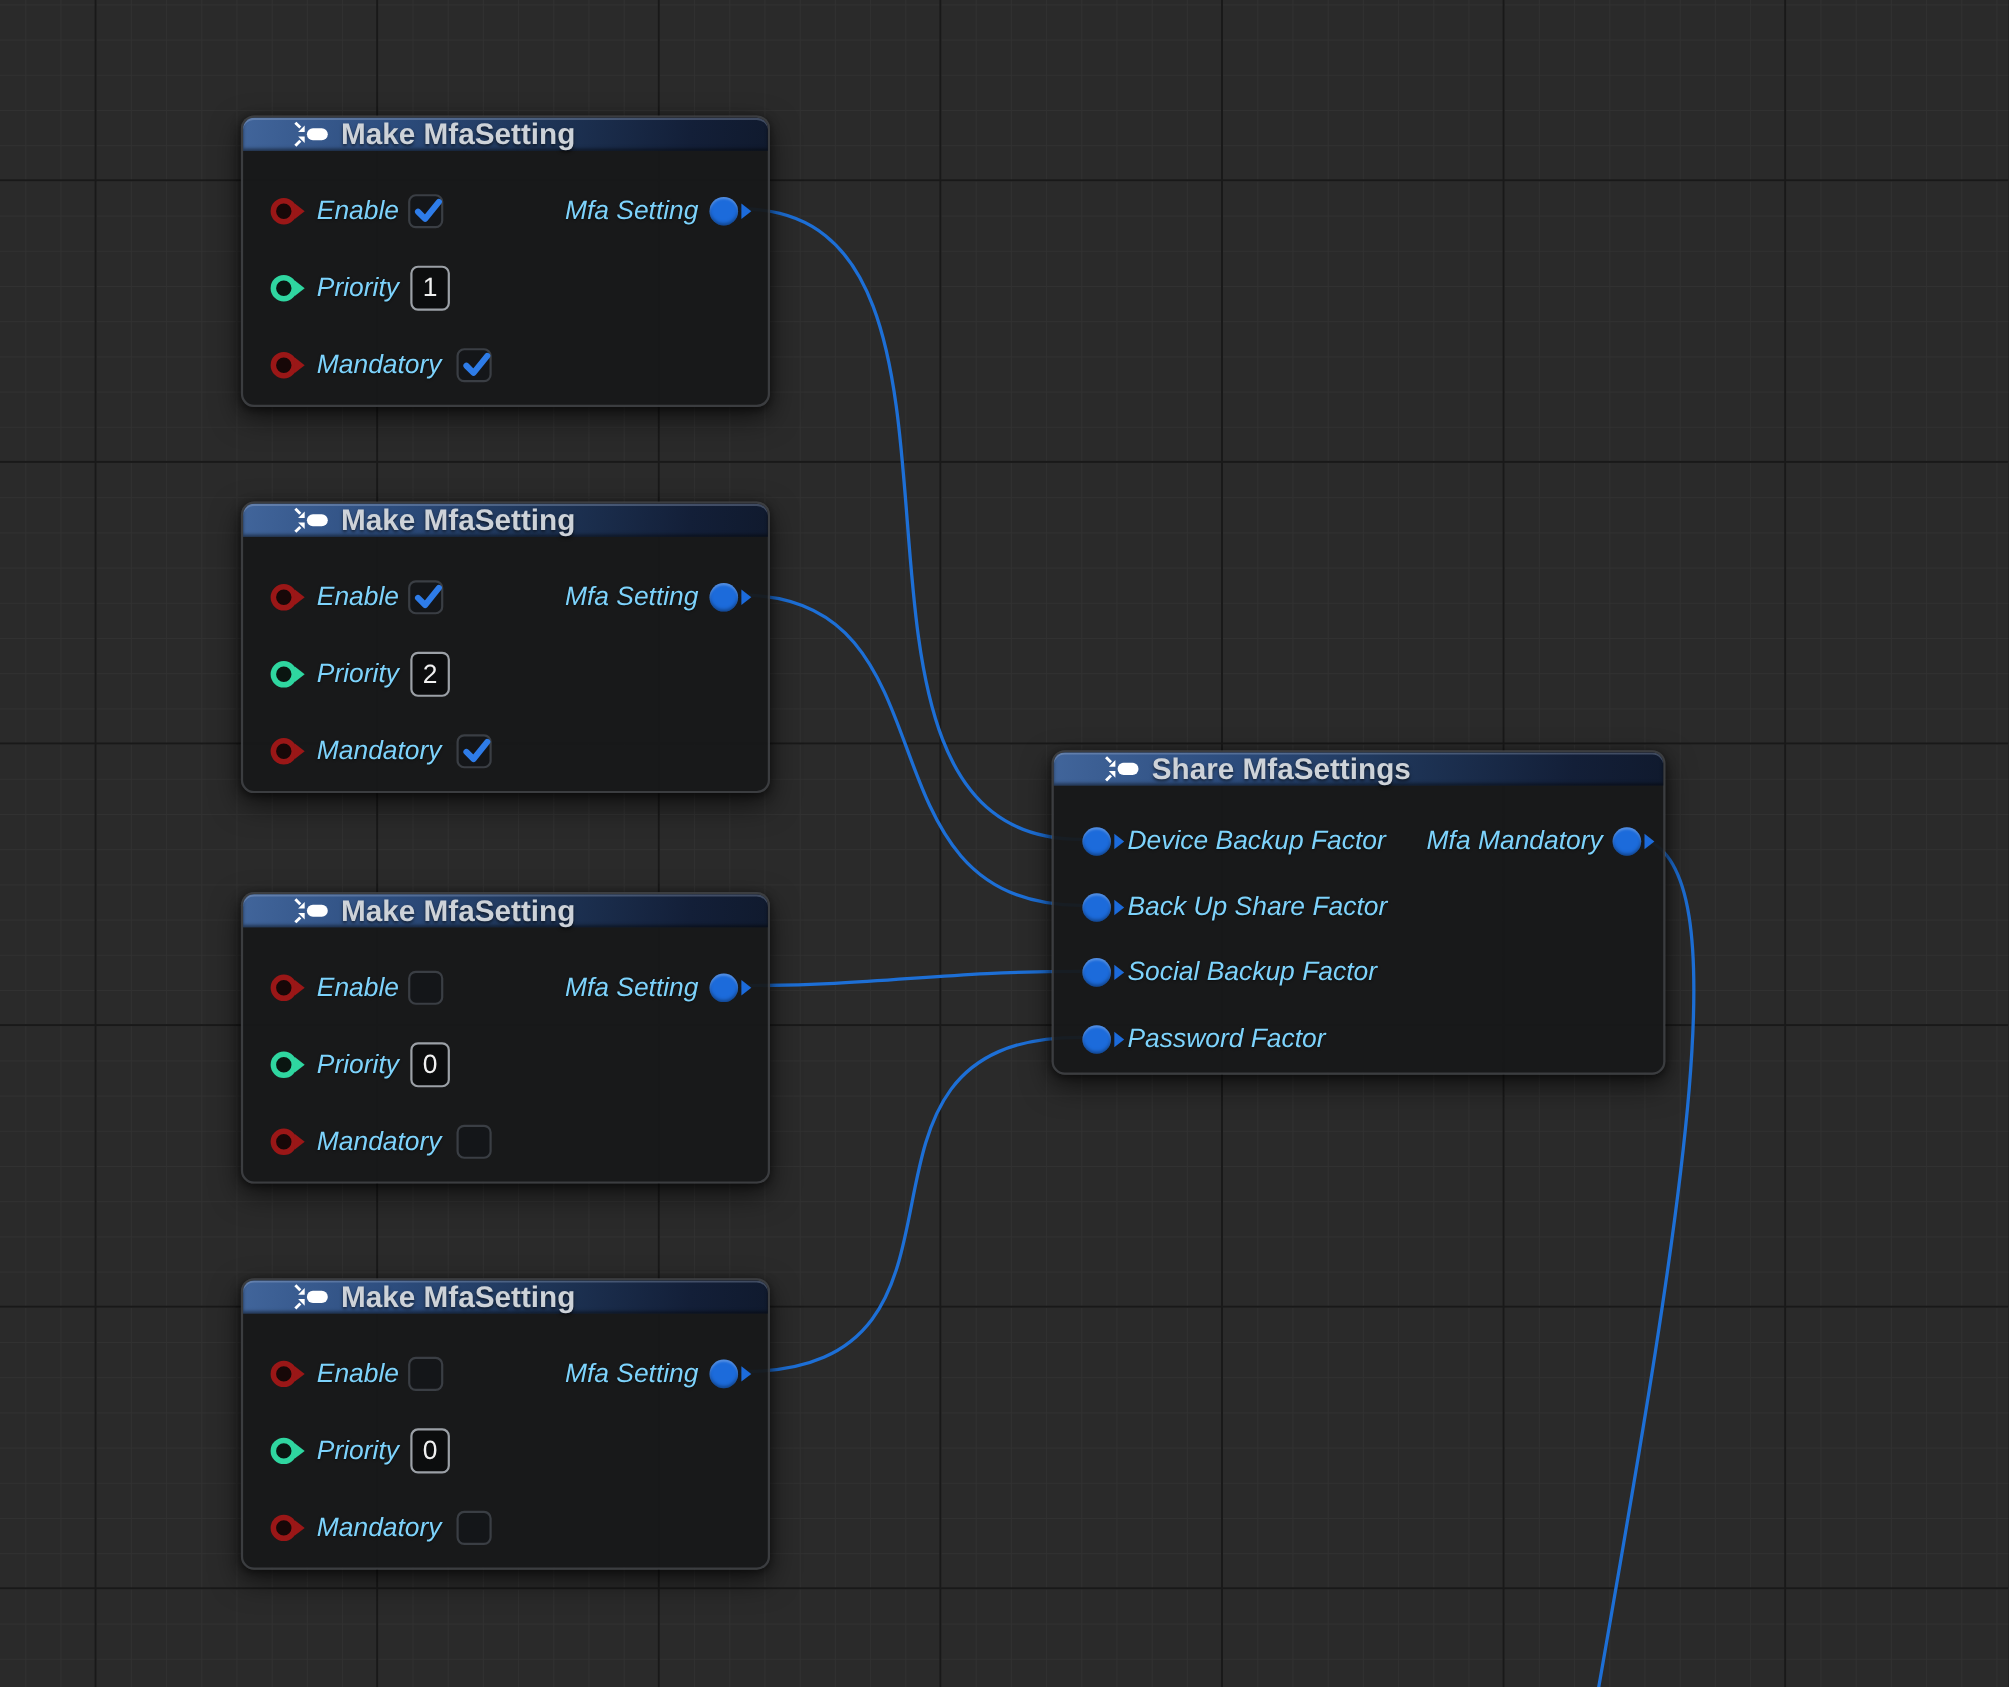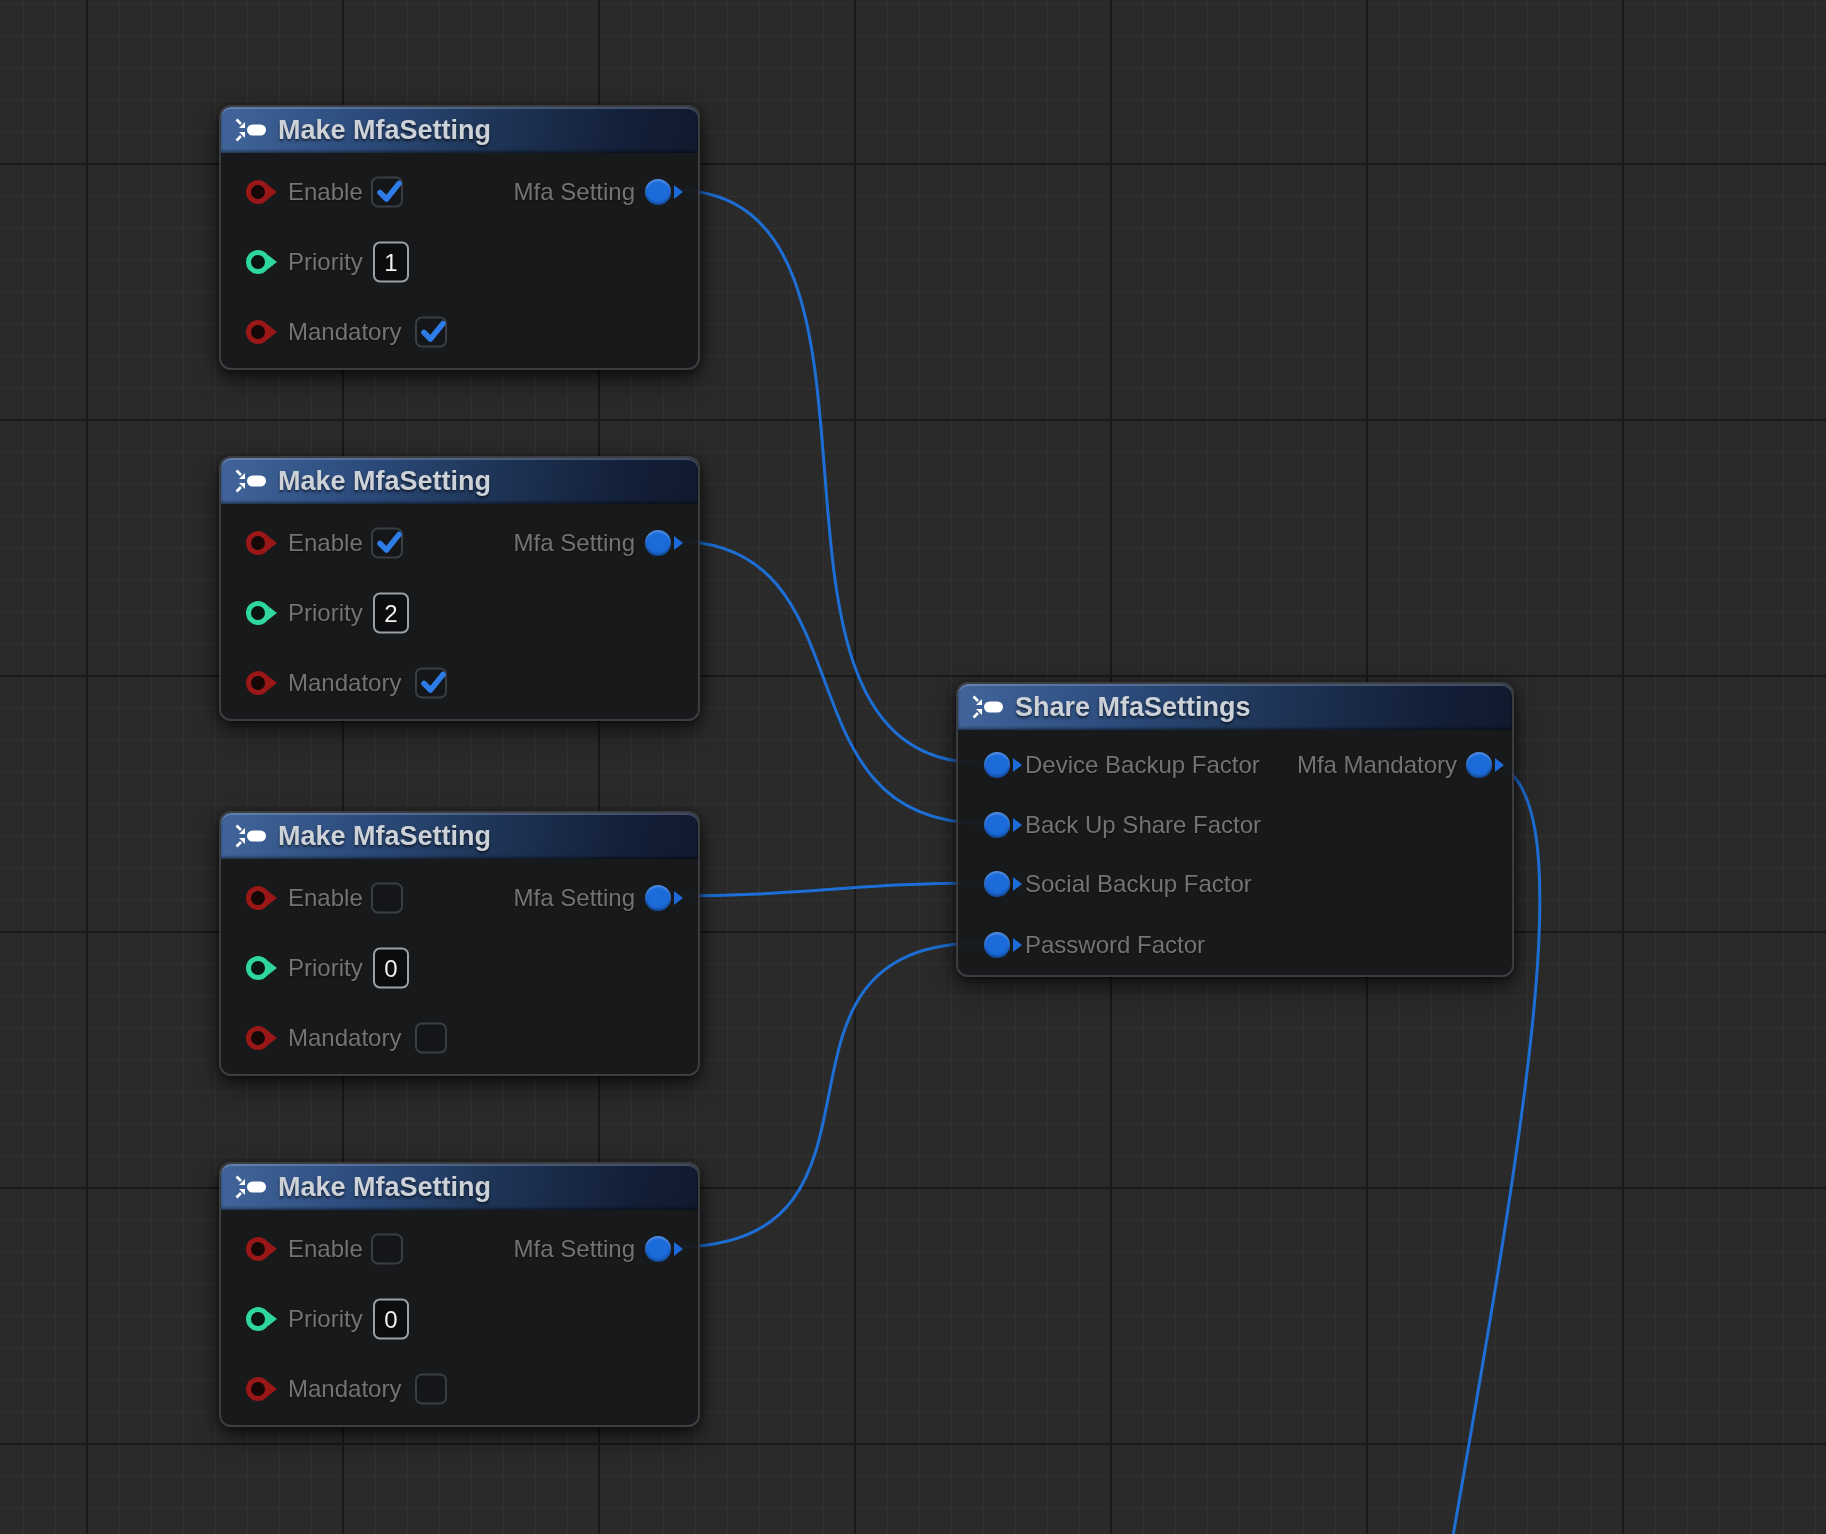--- a/index.html
+++ b/index.html
@@ -22,37 +22,38 @@
 
   .node{
     position:absolute;z-index:2;
     border-radius:12px;
     background:rgba(23,24,25,.95);
     border:2px solid rgba(128,133,140,.34);
     box-shadow:0 10px 26px rgba(0,0,0,.55), 0 2px 8px rgba(0,0,0,.5);
     box-sizing:border-box;
   }
   .nhead{
-    position:absolute;left:0;top:0;right:0;height:46px;
+    position:absolute;left:0;top:0;right:0;height:30px;
     border-radius:10px 10px 0 0;
     background:linear-gradient(98deg,#41659b 0%,#2d4d7e 28%,#1f3659 55%,#131f38 85%,#101a2e 100%);
     box-shadow:inset 0 2px 0 rgba(190,205,230,.28), inset 0 -2px 3px rgba(0,0,0,.45);
-    display:flex;align-items:center;
+    display:flex;align-items:center;padding-left:32px;
   }
   .micon{margin-left:13px;flex:0 0 auto;}
   .ntitle{
     margin-left:10px;
     font-size:27px;font-weight:bold;color:#cdd2d8;
     text-shadow:0 2px 3px rgba(0,0,0,.6);
     white-space:nowrap;
   }
   .plabel,.outlabel{
     position:absolute;transform:translateY(-50%);
-    font-size:24px;color:#737373;white-space:nowrap;
+    font-size:24px;color:#7dd3fc;white-space:nowrap;
     text-shadow:0 1px 2px rgba(0,0,0,.5);
+    font-style:italic;
   }
   .outlabel{text-align:left;}
   .pin{
     position:absolute;transform:translateY(-50%);
     box-sizing:border-box;border-radius:50%;
   }
   .pin::after{
     content:'';position:absolute;left:100%;margin-left:3px;top:50%;
     transform:translateY(-50%);
     border-top:7px solid transparent;border-bottom:7px solid transparent;

